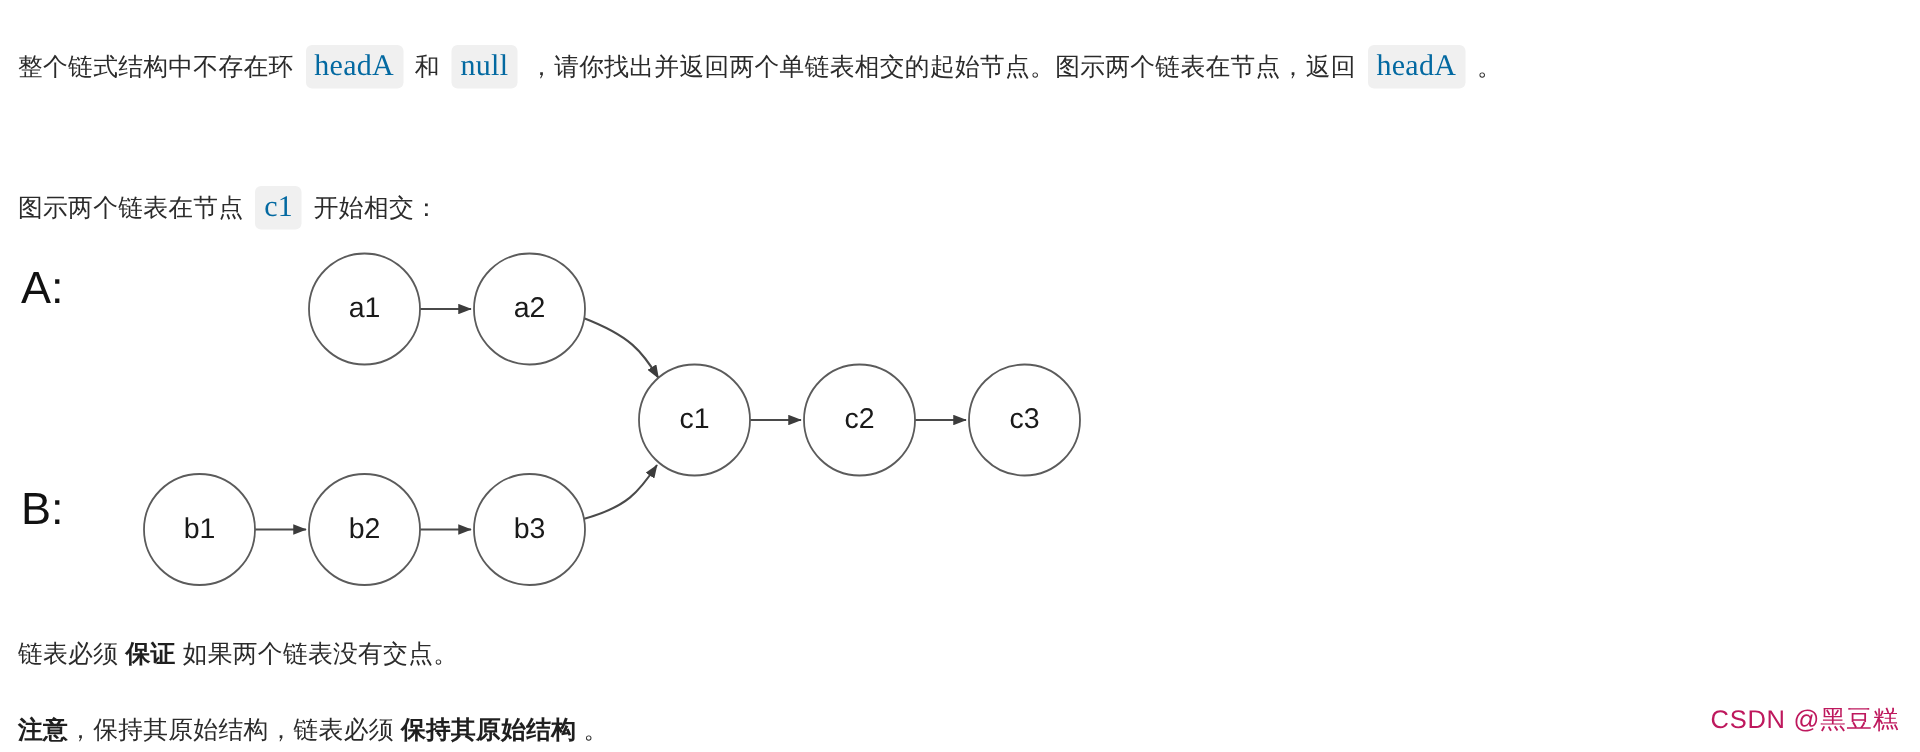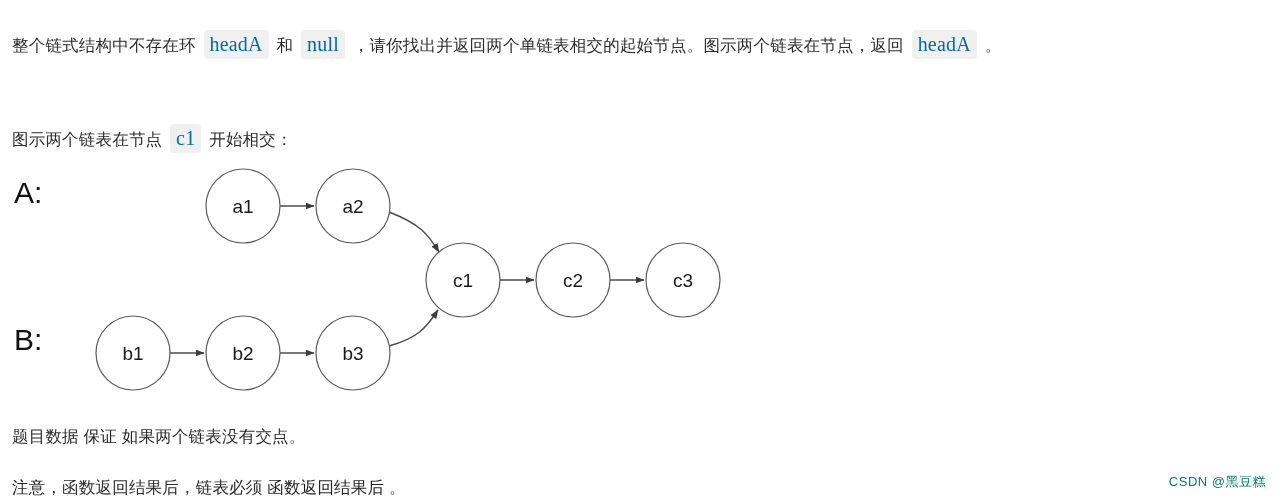--- a/index.html
+++ b/index.html
@@ -51,21 +51,21 @@
     font-family: Liberation Serif, serif;
     background: #f0f0f0;
     color: #0369a1;
     font-size: 20px;
     padding: 3px 6px 4px 6px;
     border-radius: 4px;
     margin: 0 3px;
     white-space: nowrap;
   }
   strong.em {
-    font-weight: normal;
+    font-weight: bold;
     color: #1f1f1f;
   }
   
   #linked-list-diagram {
     position: absolute;
     left: 0;
     top: 160px;
     width: 740px;
     height: 248px;
     margin-left: 28px;
@@ -91,22 +91,22 @@
   }
   .edge {
     stroke: #4a4a4a;
     stroke-width: 1.4;
     fill: none;
   }
   #watermark {
     position: absolute;
     right: 14px;
     bottom: 10px;
-    font-size: 13px;
-    color: #0f766e;
+    font-size: 17px;
+    color: #be185d;
     letter-spacing: 0.5px;
     font-family: "Liberation Sans", "DejaVu Sans", sans-serif;
   }
 </style>
 </head>
 <body>
 
 <div class="page">
 
   <p class="para wrap" id="intro-paragraph">
@@ -174,26 +174,26 @@
         <circle class="node-circle" cx="325" cy="193" r="37"></circle>
         <text class="node-text" x="325" y="193" text-anchor="middle" dominant-baseline="central">b3</text>
       </g>
     </svg>
   </div>
 
   <div class="axis-label" id="list-a-label">A:</div>
   <div class="axis-label" id="list-b-label">B:</div>
 
   <p class="para" id="guarantee-paragraph">
-    <span>题目数据</span>
+    <span>链表必须</span>
     <strong class="em">保证</strong>
     <span>如果两个链表没有交点。</span>
   </p>
 
   <p class="para" id="note-paragraph">
-    <strong class="em">注意</strong><span>，函数返回结果后，链表必须</span>
-    <strong class="em">函数返回结果后</strong>
+    <strong class="em">注意</strong><span>，保持其原始结构，链表必须</span>
+    <strong class="em">保持其原始结构</strong>
     <span>。</span>
   </p>
 
   <div id="watermark">CSDN @黑豆糕</div>
 
 </div>
 
 </body></html>

